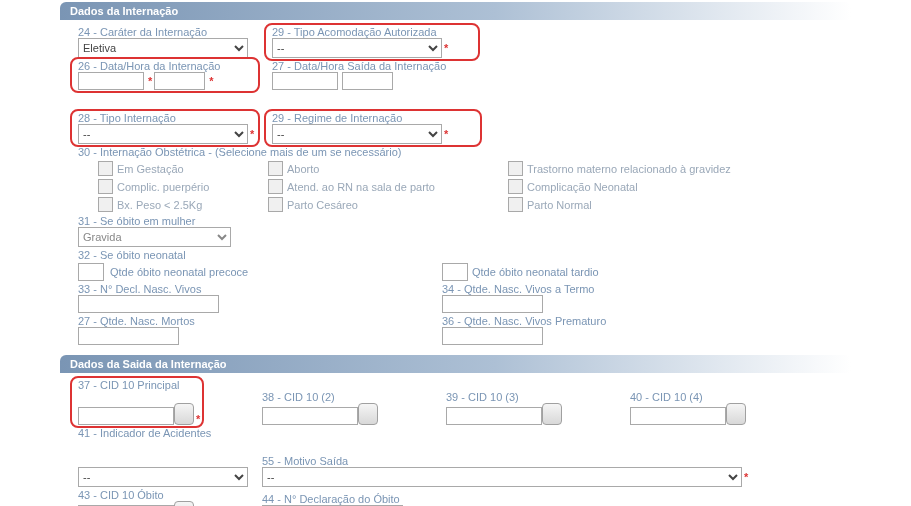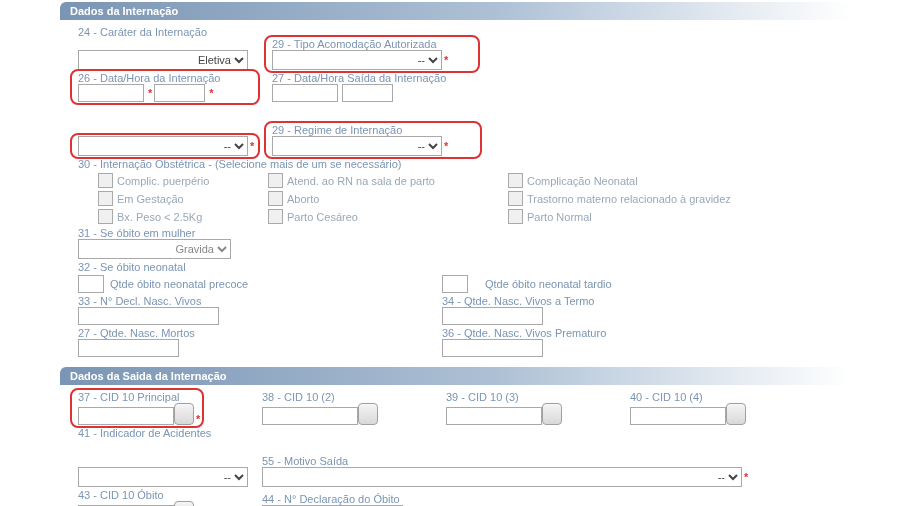--- a/index.html
+++ b/index.html
@@ -37,21 +37,20 @@
     z-index: 5;
   }
   .fgroup { position: relative; }
   select {
     font-family: Verdana, Arial, sans-serif;
     font-size: 11px;
     color: #444;
     background: #fff;
     border: 1px solid #a9a9a9;
     height: 20px;
-    text-align: right;
   }
   input[type=text] {
     font-family: Verdana, Arial, sans-serif;
     font-size: 11px;
     color: #444;
     border: 1px solid #a9a9a9;
     height: 16px;
     padding: 0 2px;
   }
   .star { color: #d33; font-weight: bold; padding-left: 2px;}
@@ -83,21 +82,21 @@
 </head>
 <body>
 
 <div class="section-header">
   <span>Dados da Internação</span>
 </div>
 
 <div class="section-body">
 
   <div class="row">
-    <div class="field fgroup" style="width:180px;gap:12px;">
+    <div class="field fgroup" style="width:180px;">
       <span class="label">24 - Caráter da Internação</span>
       <select style="width:170px;">
         <option>Eletiva</option>
       </select>
     </div>
     <div class="field fgroup" style="width:200px;">
       <div class="highlight-box" style="top:-3px;left:-8px;right:-8px;bottom:-3px;"></div>
       <span class="label">29 - Tipo Acomodação Autorizada</span>
       <div style="display:flex;align-items:center;">
         <select style="width:170px;">
@@ -124,20 +123,21 @@
       <div style="display:flex;align-items:center;gap:4px;">
         <input type="text" style="width: 60px;">
         <input type="text" style="width: 45px;">
       </div>
     </div>
   </div>
 
   <div class="row">
     <div class="field fgroup" style="width:180px;">
       <div class="highlight-box" style="top:-3px;left:-8px;right:-2px;bottom:-3px;"></div>
+      <span class="label">28 - Tipo Internação</span>
       <div style="display:flex;align-items:center;">
         <select style="width:170px;">
           <option>--</option>
         </select>
         <span class="star">*</span>
       </div>
     </div>
     <div class="field fgroup" style="width:190px;margin-top:20px;">
       <div class="highlight-box" style="top:-3px;left:-8px;right:-20px;bottom:-3px;"></div>
       <span class="label">29 - Regime de Internação</span>
@@ -150,43 +150,43 @@
     </div>
   </div>
 
   <div class="row">
     <span class="label">30 - Internação Obstétrica - (Selecione mais de um se necessário)</span>
   </div>
   <div style="padding-left:20px;">
     <div class="cbx-row">
       <div class="cbx-item col1">
           <span class="cbx"></span>
-          <span class="cbx-label">Complic. puerpério</span>
+          <span class="cbx-label">Em Gestação</span>
         </div>
       <div class="cbx-item col2">
           <span class="cbx"></span>
-          <span class="cbx-label">Atend. ao RN na sala de parto</span>
+          <span class="cbx-label">Aborto</span>
         </div>
       <div class="cbx-item col3">
           <span class="cbx"></span>
-          <span class="cbx-label">Complicação Neonatal</span>
+          <span class="cbx-label">Trastorno materno relacionado à gravidez</span>
         </div>
     </div>
     <div class="cbx-row">
       <div class="cbx-item col1">
           <span class="cbx"></span>
-          <span class="cbx-label">Em Gestação</span>
+          <span class="cbx-label">Complic. puerpério</span>
         </div>
       <div class="cbx-item col2">
           <span class="cbx"></span>
-          <span class="cbx-label">Aborto</span>
+          <span class="cbx-label">Atend. ao RN na sala de parto</span>
         </div>
       <div class="cbx-item col3">
           <span class="cbx"></span>
-          <span class="cbx-label">Trastorno materno relacionado à gravidez</span>
+          <span class="cbx-label">Complicação Neonatal</span>
         </div>
     </div>
     <div class="cbx-row">
       <div class="cbx-item col1">
           <span class="cbx"></span>
           <span class="cbx-label">Bx. Peso &lt; 2.5Kg</span>
         </div>
       <div class="cbx-item col2">
           <span class="cbx"></span>
           <span class="cbx-label">Parto Cesáreo</span>
@@ -208,21 +208,21 @@
   </div>
 
   <div class="row" style="margin-top:0;">
     <span class="label">32 - Se óbito neonatal</span>
   </div>
   <div class="row" style="align-items:center;">
     <div style="display:flex;align-items:center;gap:6px;width:350px;">
       <input type="text" style="width: 20px;">
       <span class="label">Qtde óbito neonatal precoce</span>
     </div>
-    <div style="display:flex;align-items:center;gap:17px;">
+    <div style="display:flex;align-items:center;gap:4px;">
       <input type="text" style="width: 20px;">
       <span class="label">Qtde óbito neonatal tardio</span>
     </div>
   </div>
 
   <div class="row">
     <div class="field" style="width:350px;">
       <span class="label">33 - N° Decl. Nasc. Vivos</span>
       <input type="text" style="width: 135px;">
     </div>
@@ -244,21 +244,21 @@
   </div>
 </div>
 
 <div class="section-header">
   <span>Dados da Saida da Internação</span>
 </div>
 
 <div class="section-body">
 
   <div class="row">
-    <div class="field fgroup" style="width:170px;">
+    <div class="field fgroup" style="width:170px;gap:12px;">
       <div class="highlight-box" style="top:-3px;left:-8px;width:130px;bottom:-3px;"></div>
       <span class="label">37 - CID 10 Principal</span>
       <div class="cid-grp">
         <input type="text" style="">
         <span class="btn-small"></span>
         <span class="star">*</span>
       </div>
     </div>
     <div class="field" style="width:170px;">
       <span class="label">38 - CID 10 (2)</span>

